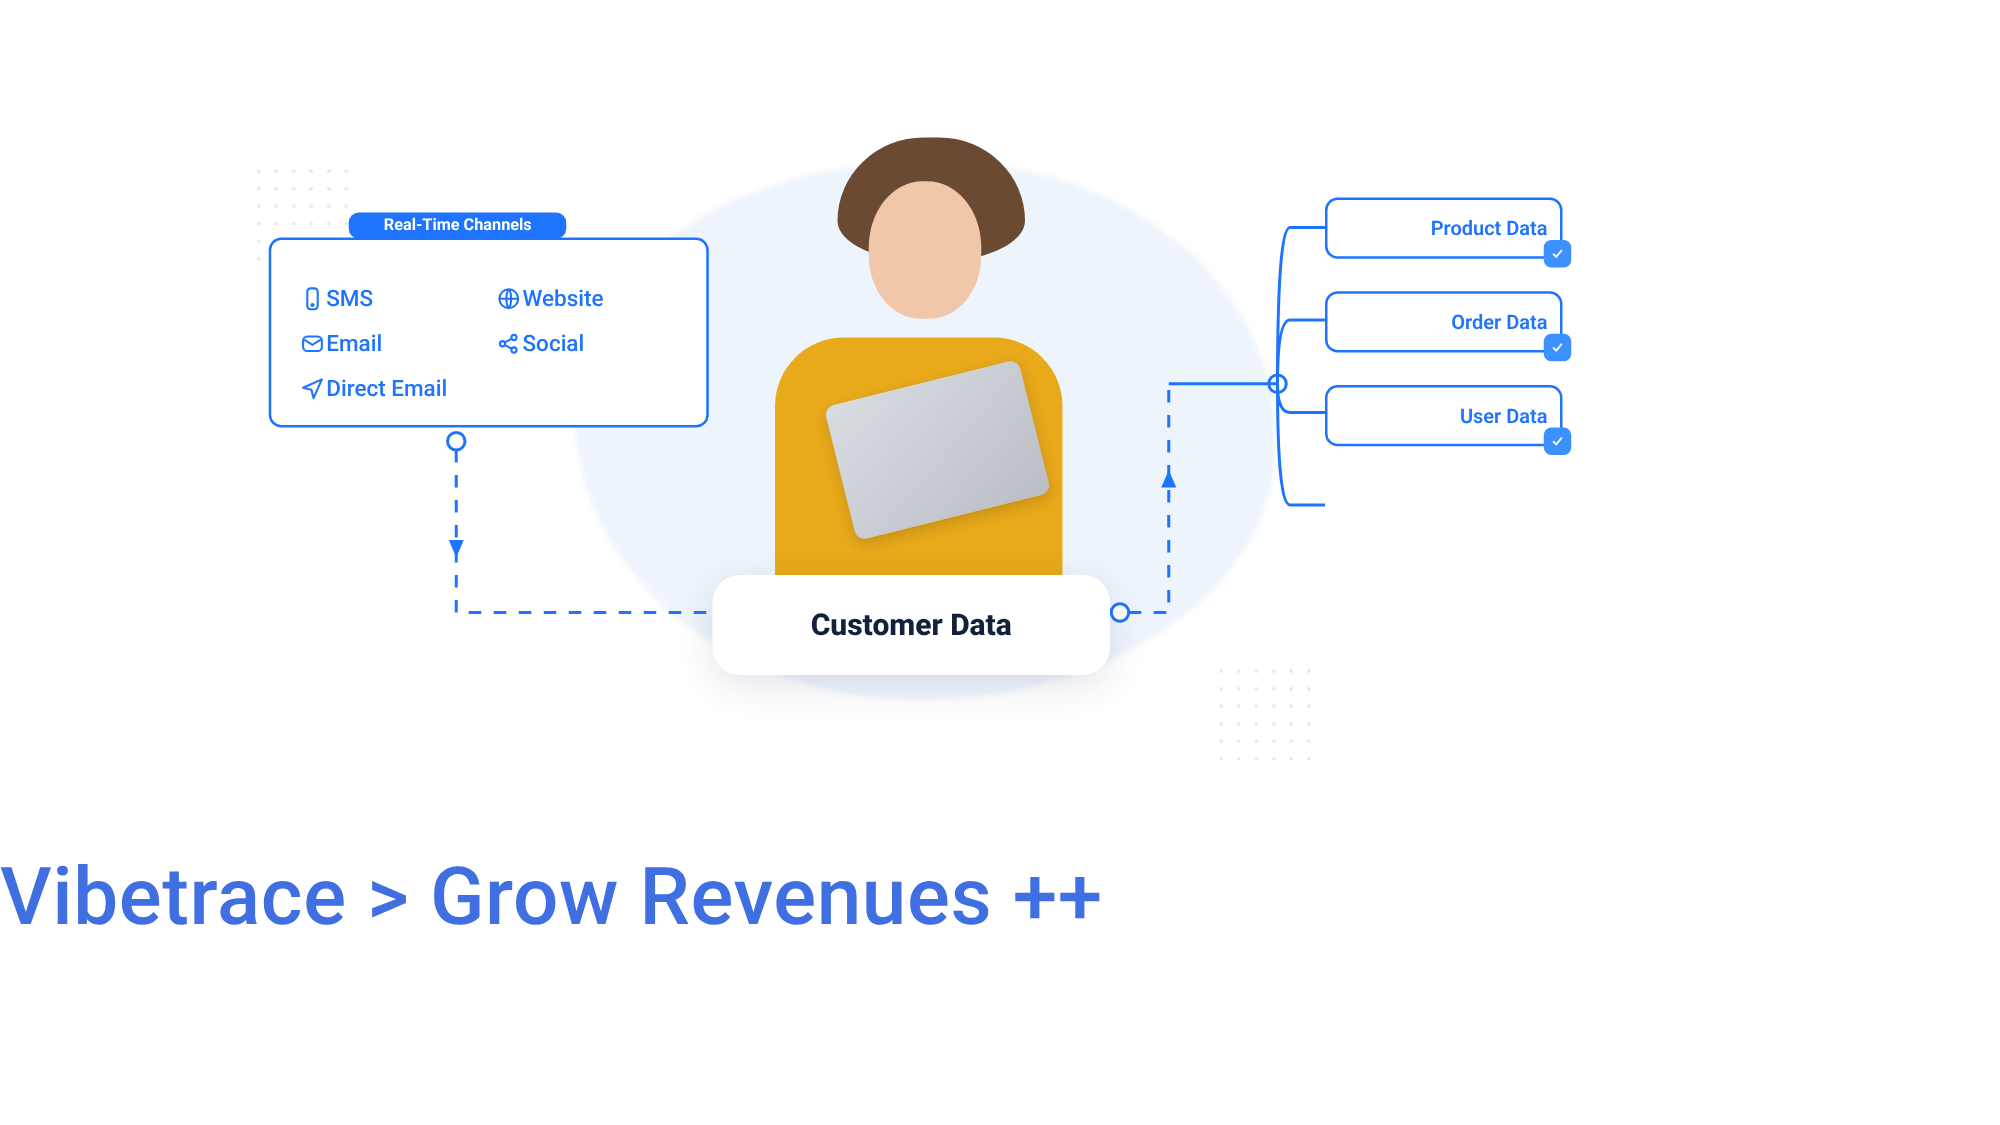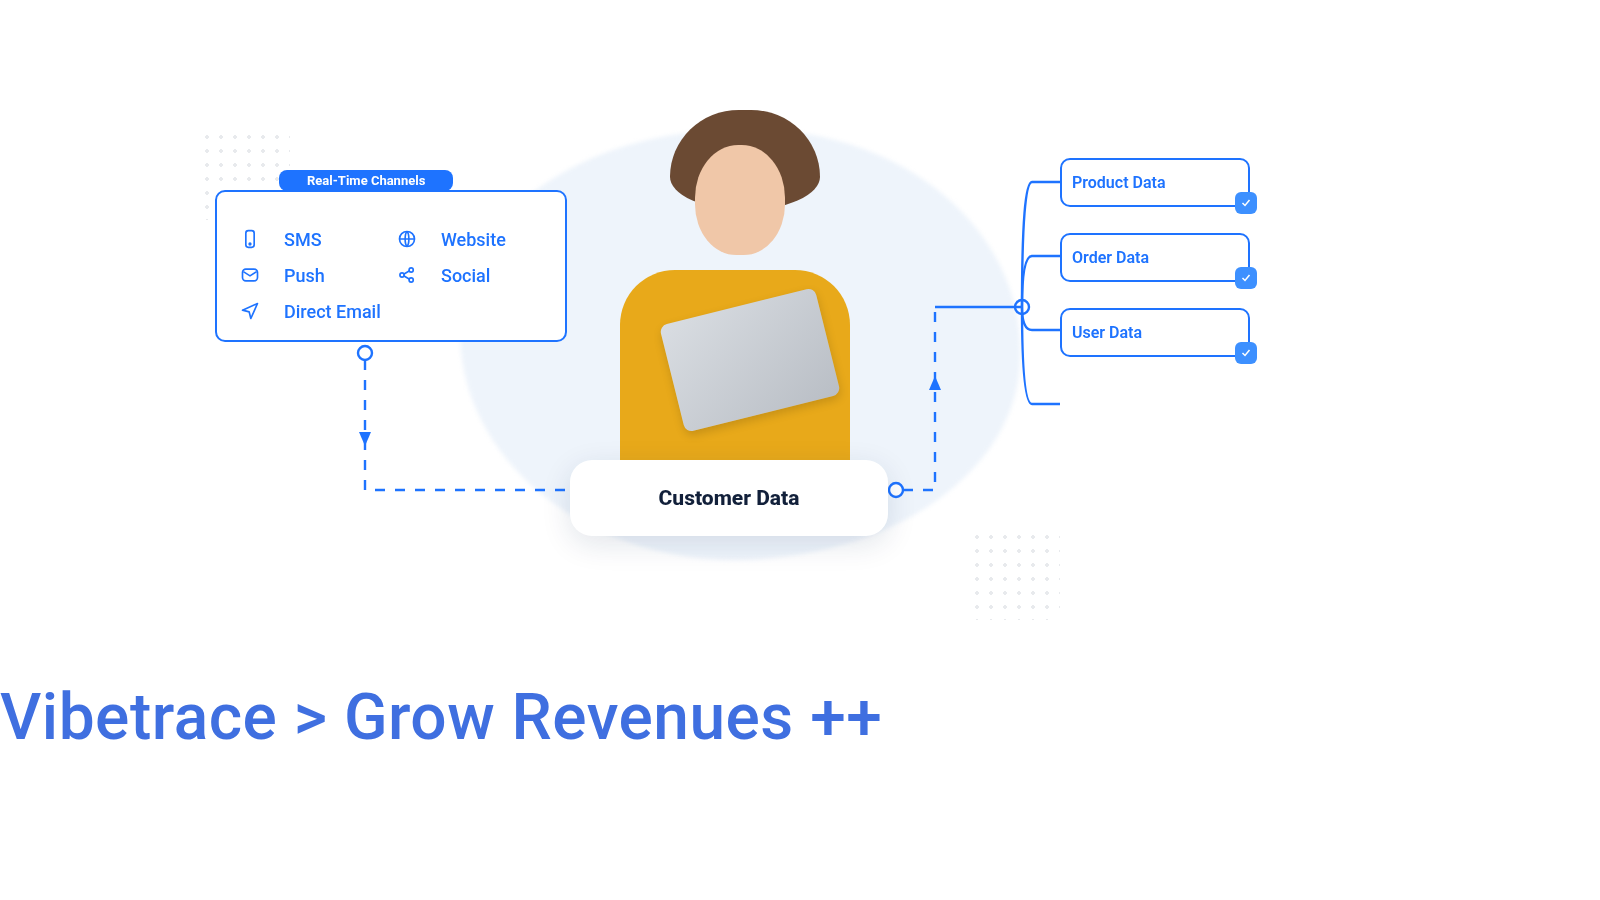--- a/index.html
+++ b/index.html
@@ -54,39 +54,39 @@
   }
   .channels-grid {
     display: grid;
     grid-template-columns: 1fr 1fr;
     row-gap: 14px;
     column-gap: 10px;
   }
   .ch-item {
     display: flex;
     align-items: center;
-    gap: 23px;
+    gap: 0;
     color: #1e73ff;
     font-size: 18px;
     font-weight: 500;
   }
   .ch-item .ic { width: 22px; height: 22px; display:inline-flex; align-items:center; justify-content:center; }
 
   
   .platform-card {
     position: absolute;
     left: 570px; top: 460px;
     width: 318px;
     background: #fff;
     border-radius: 22px;
     box-shadow: 0 8px 30px rgba(20,40,80,.12);
     text-align: center;
     padding: 24px 16px;
     font-weight: 800;
-    font-size: 21px;
+    font-size: 24px;
     line-height: 1.35;
     color: #12203a;
     z-index: 5;
   }
 
   
   .person {
     position: absolute;
     left: 600px; top: 90px;
     width: 270px; height: 380px;
@@ -121,21 +121,21 @@
   }
   .data-pill {
     position: relative;
     width: 190px;
     padding: 13px 10px;
     border: 2px solid #1e73ff;
     border-radius: 10px;
     color: #1e73ff;
     font-size: 16px;
     font-weight: 600;
-    text-align: left;
+    text-align: right;
     background: #fff;
   }
   .data-pill .check {
     position: absolute;
     right: -9px; bottom: -9px;
     width: 22px; height: 22px;
     background:#3d90ff;
     border-radius: 6px;
     display:flex; align-items:center; justify-content:center;
   }
@@ -211,21 +211,21 @@
       </span>
       <span>Website</span>
     </div>
     <div class="ch-item">
       <span class="ic">
         <svg width="20" height="20" viewBox="0 0 24 24" fill="none" stroke="#1e73ff" stroke-width="2">
             <rect x="3" y="5" width="18" height="14" rx="4"></rect>
             <path d="M4 8l8 5 8-5"></path>
           </svg>
       </span>
-      <span>Push</span>
+      <span>Email</span>
     </div>
     <div class="ch-item">
       <span class="ic">
         <svg width="20" height="20" viewBox="0 0 24 24" fill="none" stroke="#1e73ff" stroke-width="2">
             <circle cx="6" cy="12" r="2.5"></circle>
             <circle cx="17" cy="6" r="2.5"></circle>
             <circle cx="17" cy="18" r="2.5"></circle>
             <path d="M8 11l7-4M8 13l7 4"></path>
           </svg>
       </span>

